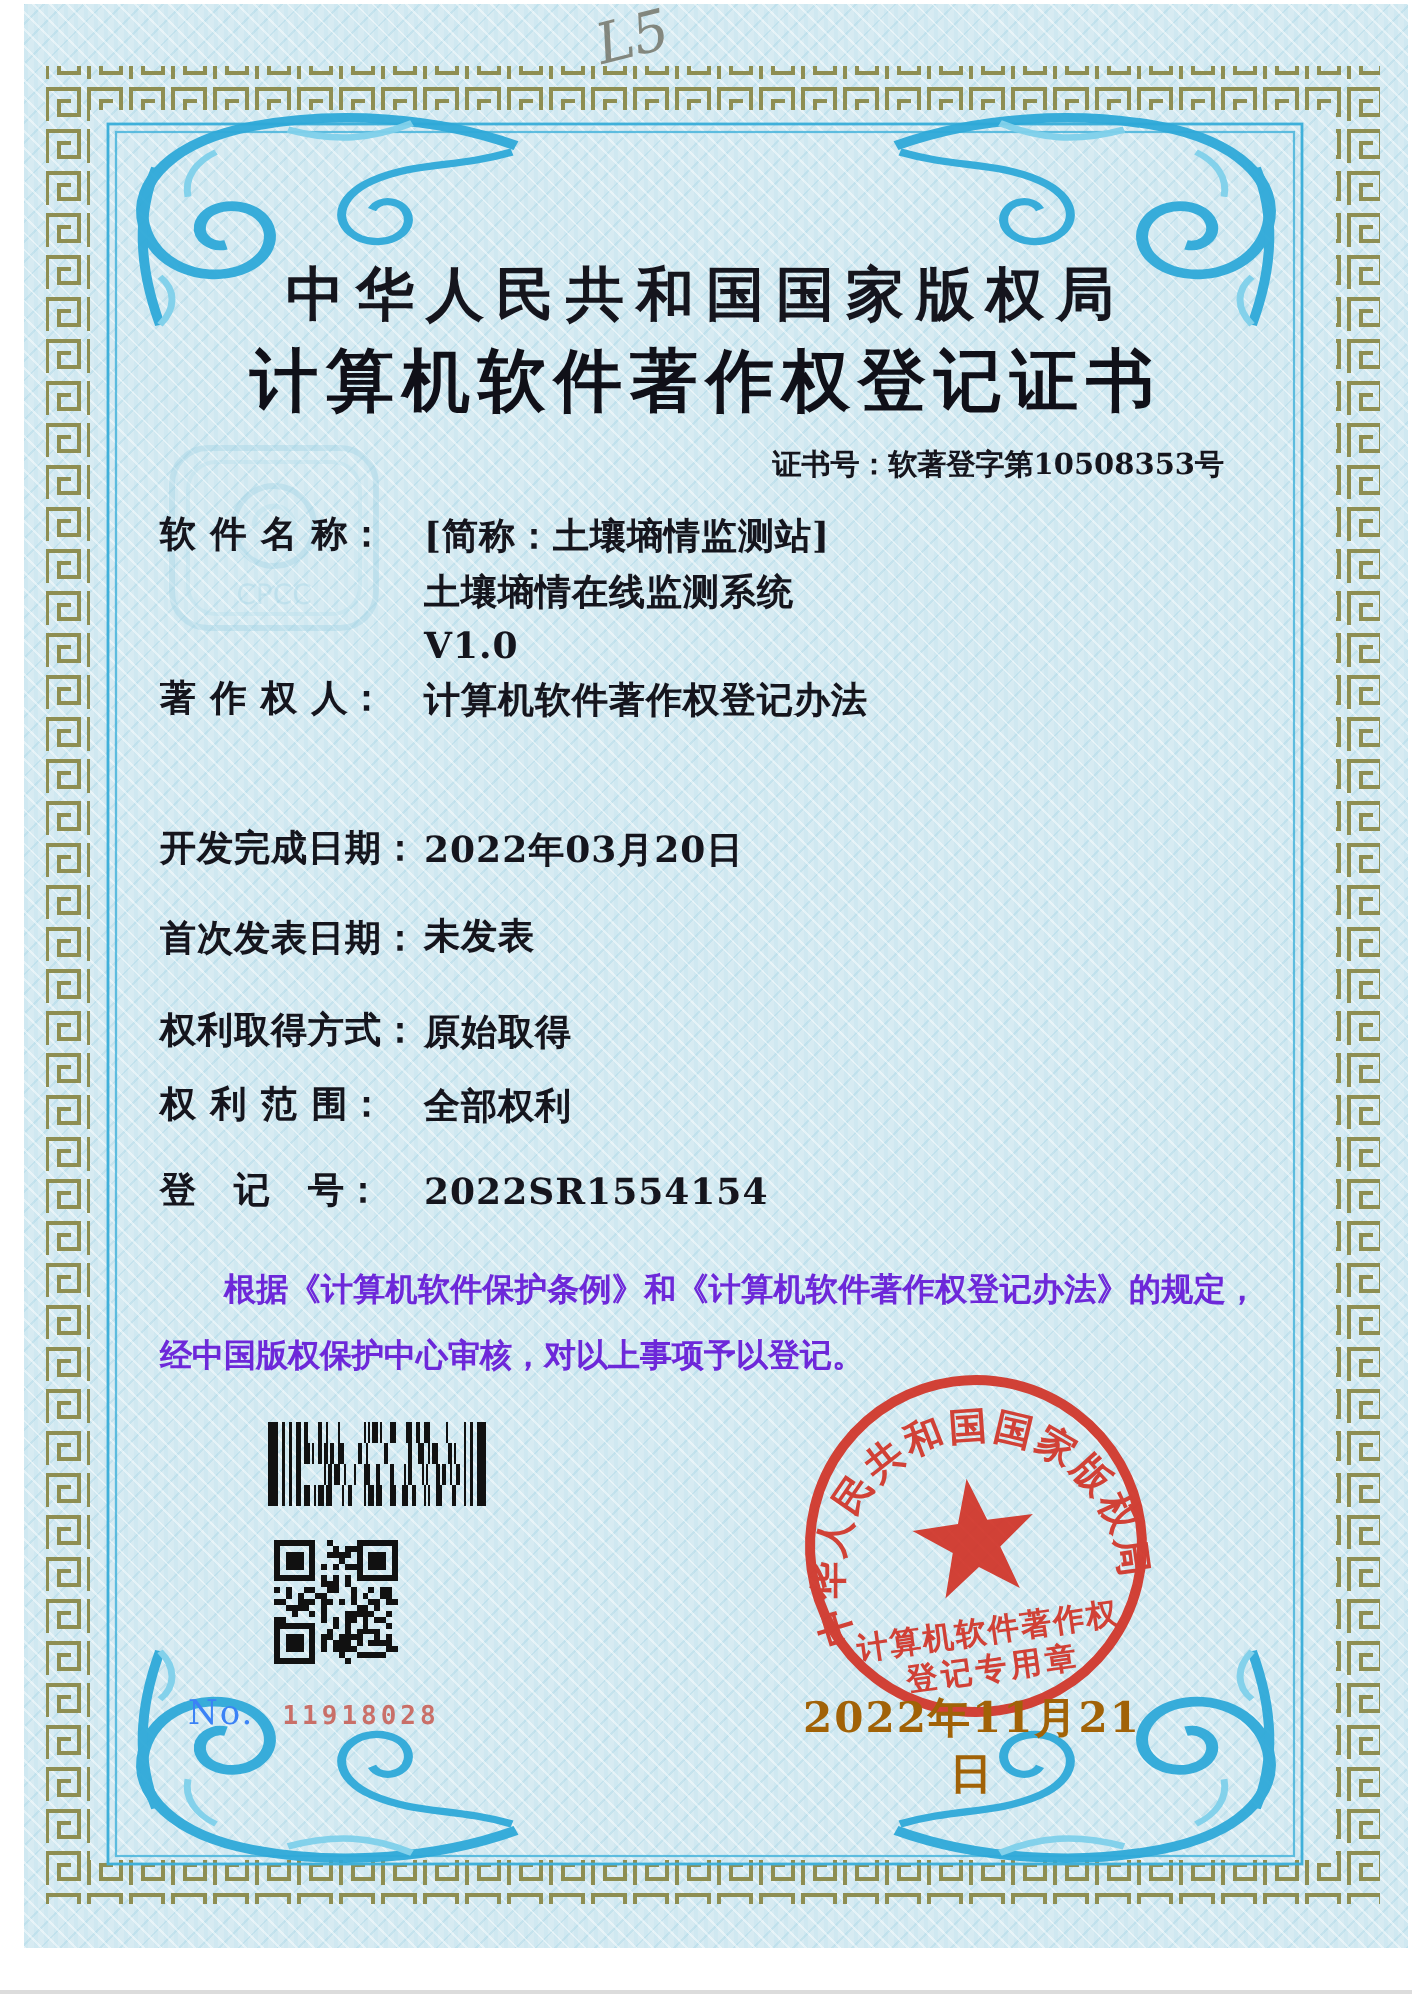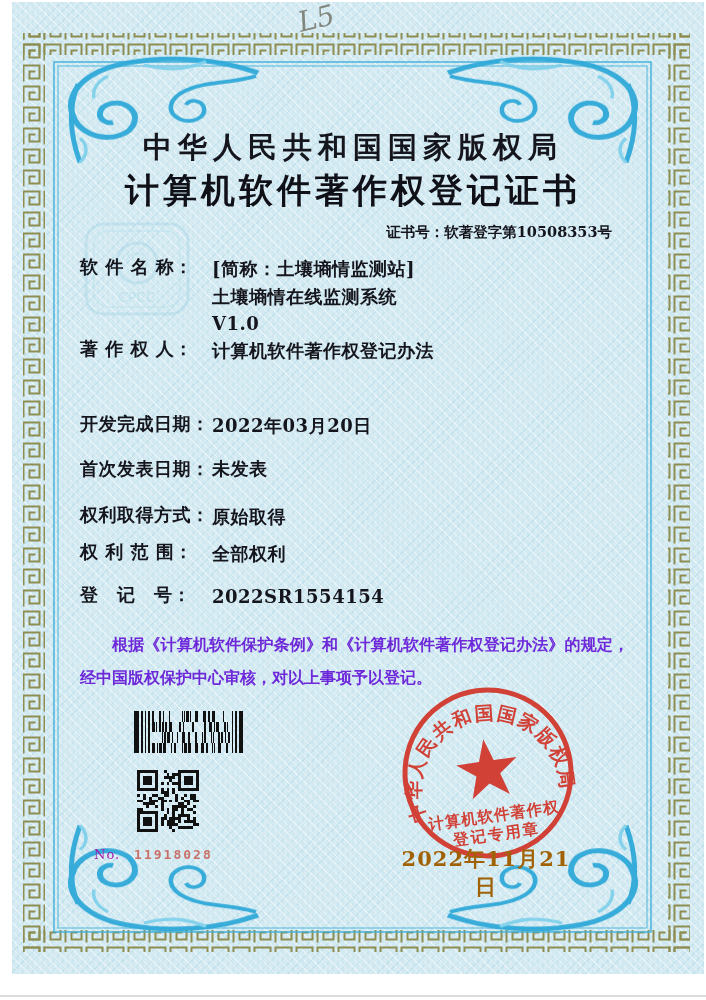--- a/index.html
+++ b/index.html
@@ -26,21 +26,21 @@
   .field-label{width:132px;font-size:18px;font-weight:bold;white-space:pre;letter-spacing:.5px;flex:0 0 132px;}
   .field-values{font-size:18px;font-weight:bold;letter-spacing:.5px;line-height:27.5px;}
   .statement{position:absolute;left:80px;top:628px;width:549px;font-size:16px;line-height:33px;
     font-weight:bold;color:#6d28d9;text-align:justify;text-indent:2em;}
   .barcode-svg{position:absolute;left:134px;top:711px;}
   .qr-svg{position:absolute;left:137px;top:770px;}
   .seal-svg{position:absolute;left:398px;top:683px;transform:rotate(-8deg);opacity:.92;}
   .issue-date{position:absolute;left:400px;top:845px;width:172px;text-align:center;
     font-size:21px;font-weight:bold;letter-spacing:1px;color:#a16207;}
   .serial{position:absolute;left:94px;top:847px;display:flex;gap:14px;align-items:baseline;}
-  .serial-label{font-size:13px;color:#a21caf;letter-spacing:1px;}
+  .serial-label{font-size:17px;color:#3b82f6;letter-spacing:1px;}
   .serial-number{font-size:13px;color:#c75a50;font-family:"DejaVu Sans Mono",monospace;
     letter-spacing:2px;font-weight:bold;opacity:.85;}
 </style>
 </head>
 <body>
 
 <div class="page">
   <div class="paper"></div>
 
   <svg class="bg-svg" viewBox="0 0 706 1000" xmlns="http://www.w3.org/2000/svg">

